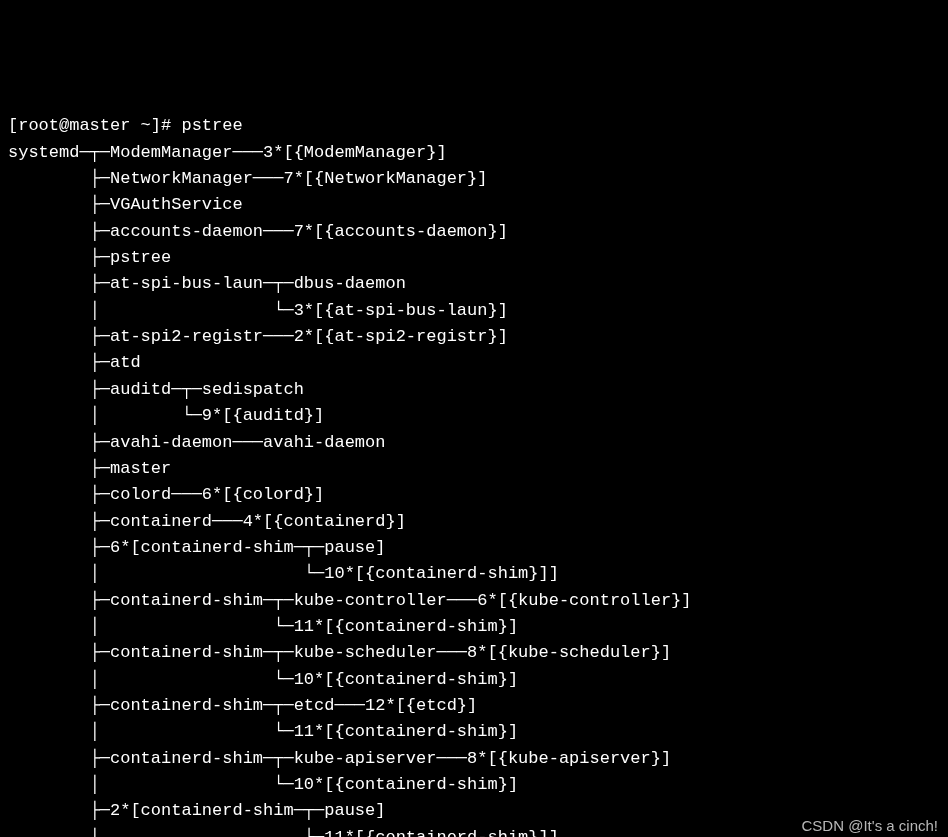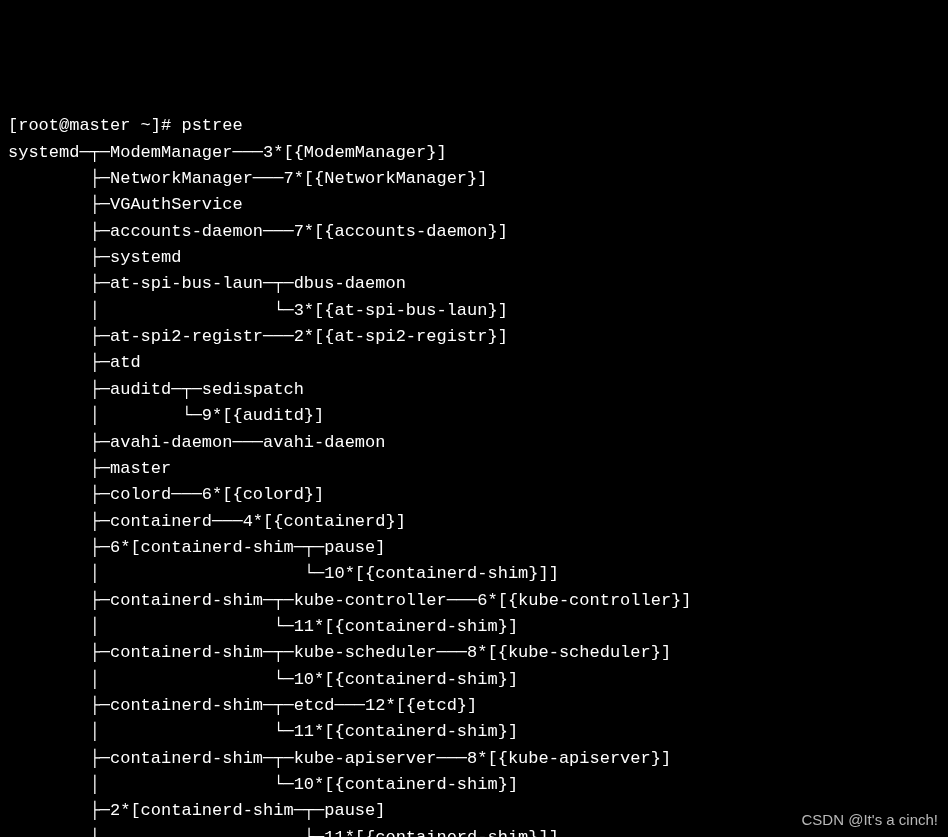--- a/index.html
+++ b/index.html
@@ -12,40 +12,40 @@
     line-height: 1.55;
     white-space: pre;
     width: 948px;
     height: 837px;
     box-sizing: border-box;
     position: relative;
     overflow: hidden;
   }
   .watermark {
     position: absolute;
-    bottom: 6px;
+    bottom: 0;
     right: 10px;
     color: #b8b8b8;
     font-size: 15px;
     font-family: Arial, sans-serif;
     white-space: normal;
     text-align: center;
   }
 </style>
 </head>
 <body>
 
 
 
 <div><span>[root@master ~]# pstree</span>
 <span>systemd─┬─ModemManager───3*[{ModemManager}]</span>
 <span>        ├─NetworkManager───7*[{NetworkManager}]</span>
 <span>        ├─VGAuthService</span>
 <span>        ├─accounts-daemon───7*[{accounts-daemon}]</span>
-<span>        ├─systemd</span>
+<span>        ├─pstree</span>
 <span>        ├─at-spi-bus-laun─┬─dbus-daemon</span>
 <span>        │                 └─3*[{at-spi-bus-laun}]</span>
 <span>        ├─at-spi2-registr───2*[{at-spi2-registr}]</span>
 <span>        ├─atd</span>
 <span>        ├─auditd─┬─sedispatch</span>
 <span>        │        └─9*[{auditd}]</span>
 <span>        ├─avahi-daemon───avahi-daemon</span>
 <span>        ├─master</span>
 <span>        ├─colord───6*[{colord}]</span>
 <span>        ├─containerd───4*[{containerd}]</span>

